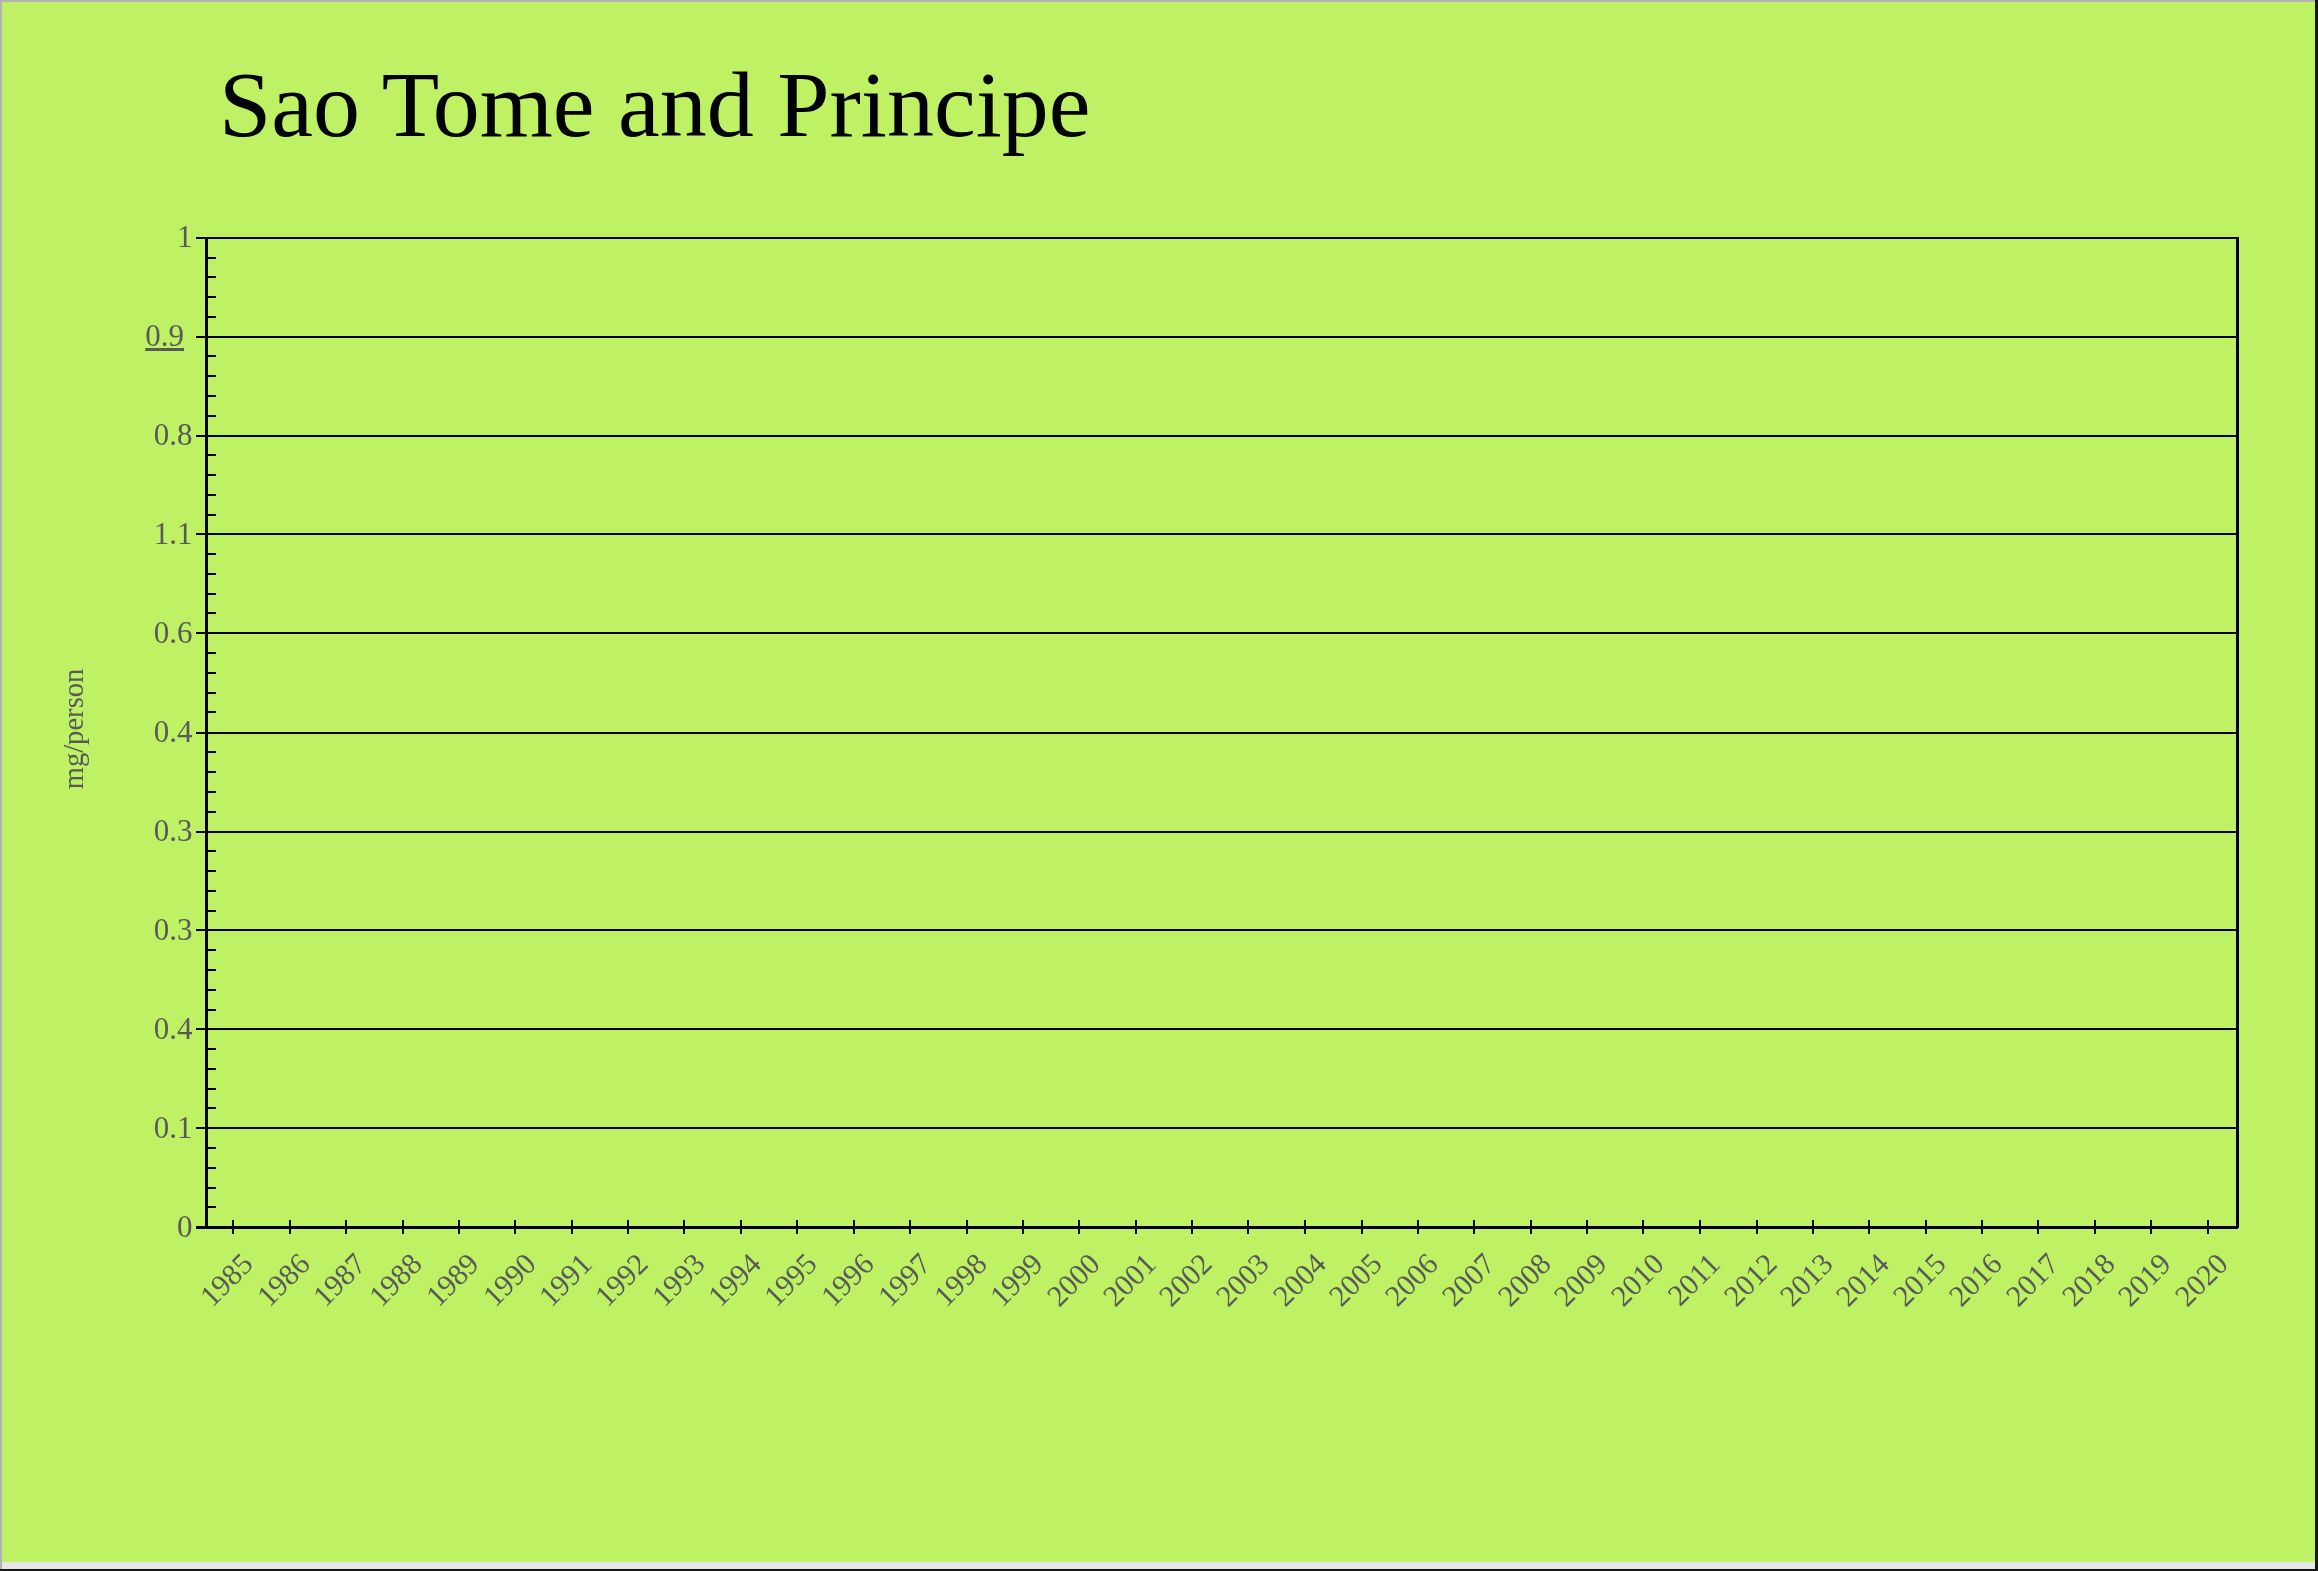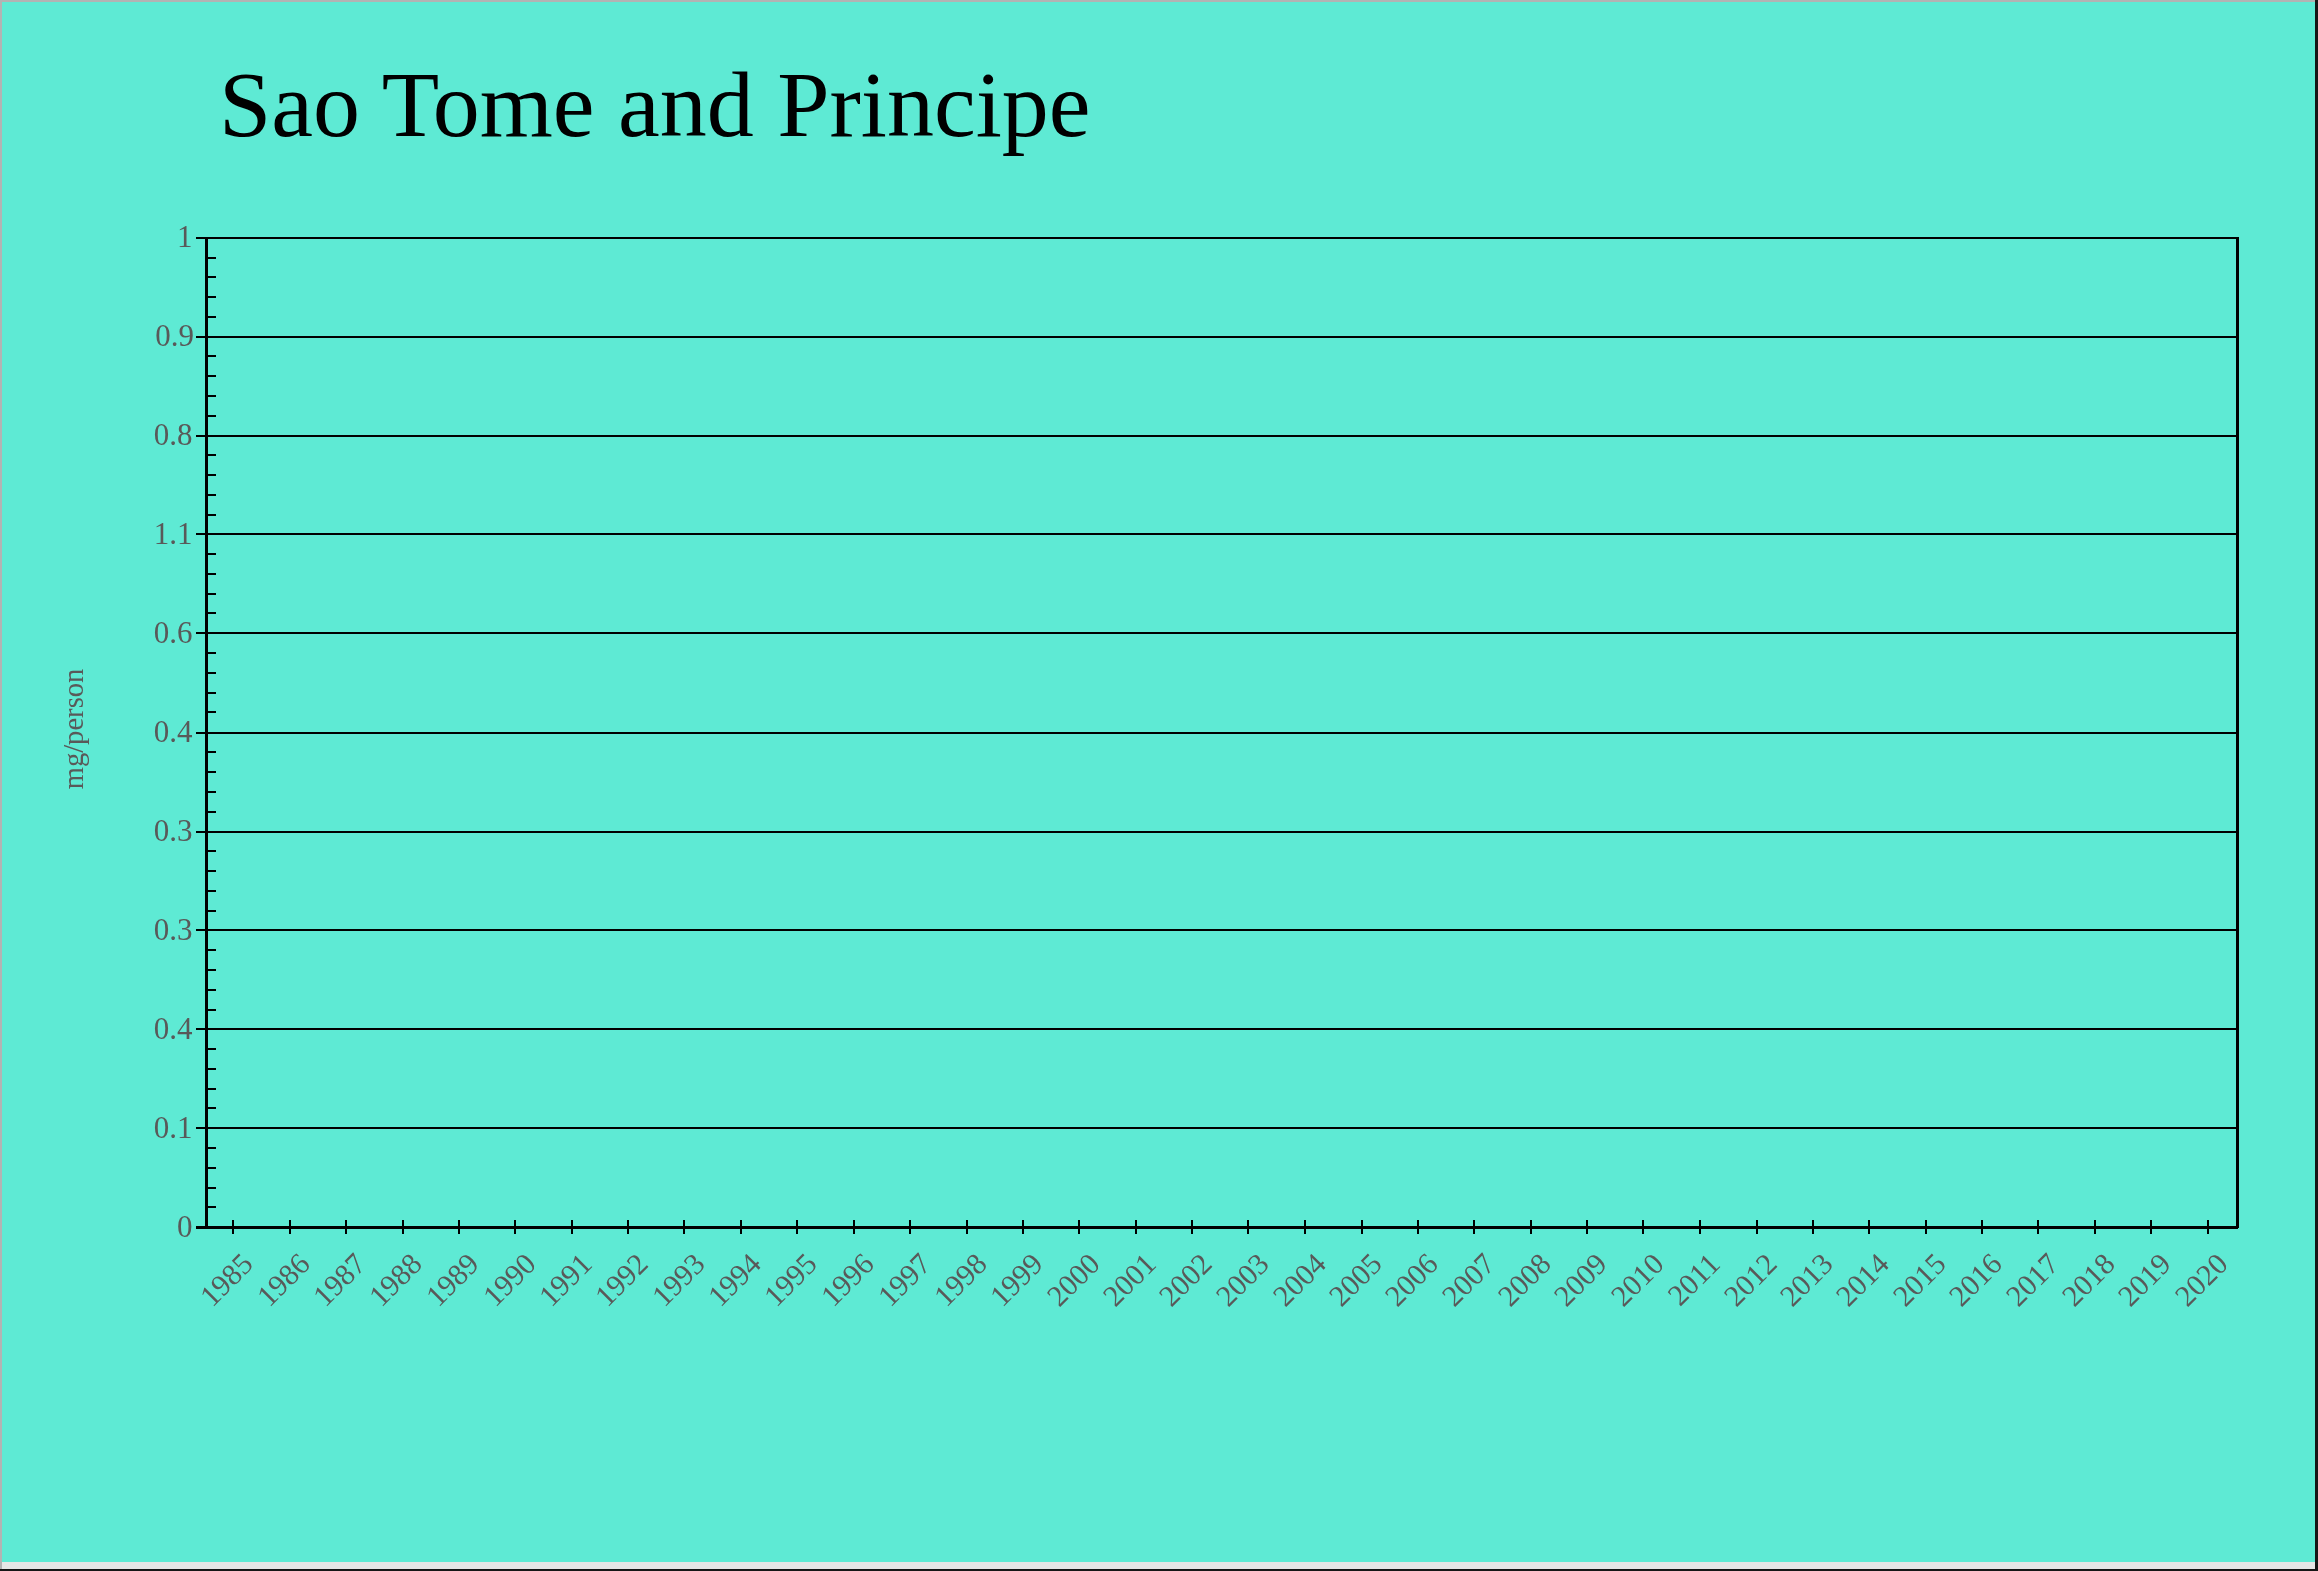--- a/index.html
+++ b/index.html
@@ -1,21 +1,21 @@
 <!DOCTYPE html>
 <html style="font-size:8.8px"><head>
 <meta charset="utf-8">
 <style>
   html, body { margin: 0; padding: 0; background: #ffffff; }
   * { box-sizing: border-box; }
   .page {
     position: relative;
     width: 2319px;
     height: 1571px;
-    background: #5eead4;
+    background: #bef264;
     font-family: "Liberation Serif", "DejaVu Serif", serif;
     overflow: hidden;
   }
   
   .frame-top    { position:absolute; top:0; left:0; right:0; height:1.6px; background:#b3b3b3; }
   .frame-left   { position:absolute; top:0; left:0; bottom:0; width:1.6px; background:#b3b3b3; }
   .edge-right   { position:absolute; top:0; right:0; bottom:0; width:4.4px; background:#161616; }
   .scroll-bottom{ position:absolute; left:1.6px; right:4.4px; bottom:2.2px; height:6.6px; background:#e6e6e6; }
   .frame-bottom { position:absolute; left:0; right:0; bottom:0; height:2.2px; background:#161616; }
 
@@ -95,21 +95,21 @@
   <h1 class="chart-title">Sao Tome and Principe</h1>
 
   <div class="y-axis-title-wrap">
     <span>mg/person</span>
   </div>
 
   <div id="plot-layer">
       <div class="gridline" style="left: 196px; top: 237px; width: 2042px; height: 1.6px;"></div>
       <div class="y-tick-label" style="left: 16.5px; top: 221px;">1</div>
       <div class="gridline" style="left: 196px; top: 336px; width: 2042px; height: 1.6px;"></div>
-      <div class="y-tick-label" style="left: 18px; top: 320px;">0.9</div>
+      <div class="y-tick-label" style="left: 8px; top: 320px; text-decoration: underline;">0.9</div>
       <div class="gridline" style="left: 196px; top: 435px; width: 2042px; height: 1.6px;"></div>
       <div class="y-tick-label" style="left: 16.5px; top: 419px;">0.8</div>
       <div class="gridline" style="left: 196px; top: 533px; width: 2042px; height: 1.6px;"></div>
       <div class="y-tick-label" style="left: 16.5px; top: 518px;">1.1</div>
       <div class="gridline" style="left: 196px; top: 632px; width: 2042px; height: 1.6px;"></div>
       <div class="y-tick-label" style="left: 16.5px; top: 617px;">0.6</div>
       <div class="gridline" style="left: 196px; top: 732px; width: 2042px; height: 1.6px;"></div>
       <div class="y-tick-label" style="left: 16.5px; top: 716px;">0.4</div>
       <div class="gridline" style="left: 196px; top: 831px; width: 2042px; height: 1.6px;"></div>
       <div class="y-tick-label" style="left: 16.5px; top: 815px;">0.3</div>

